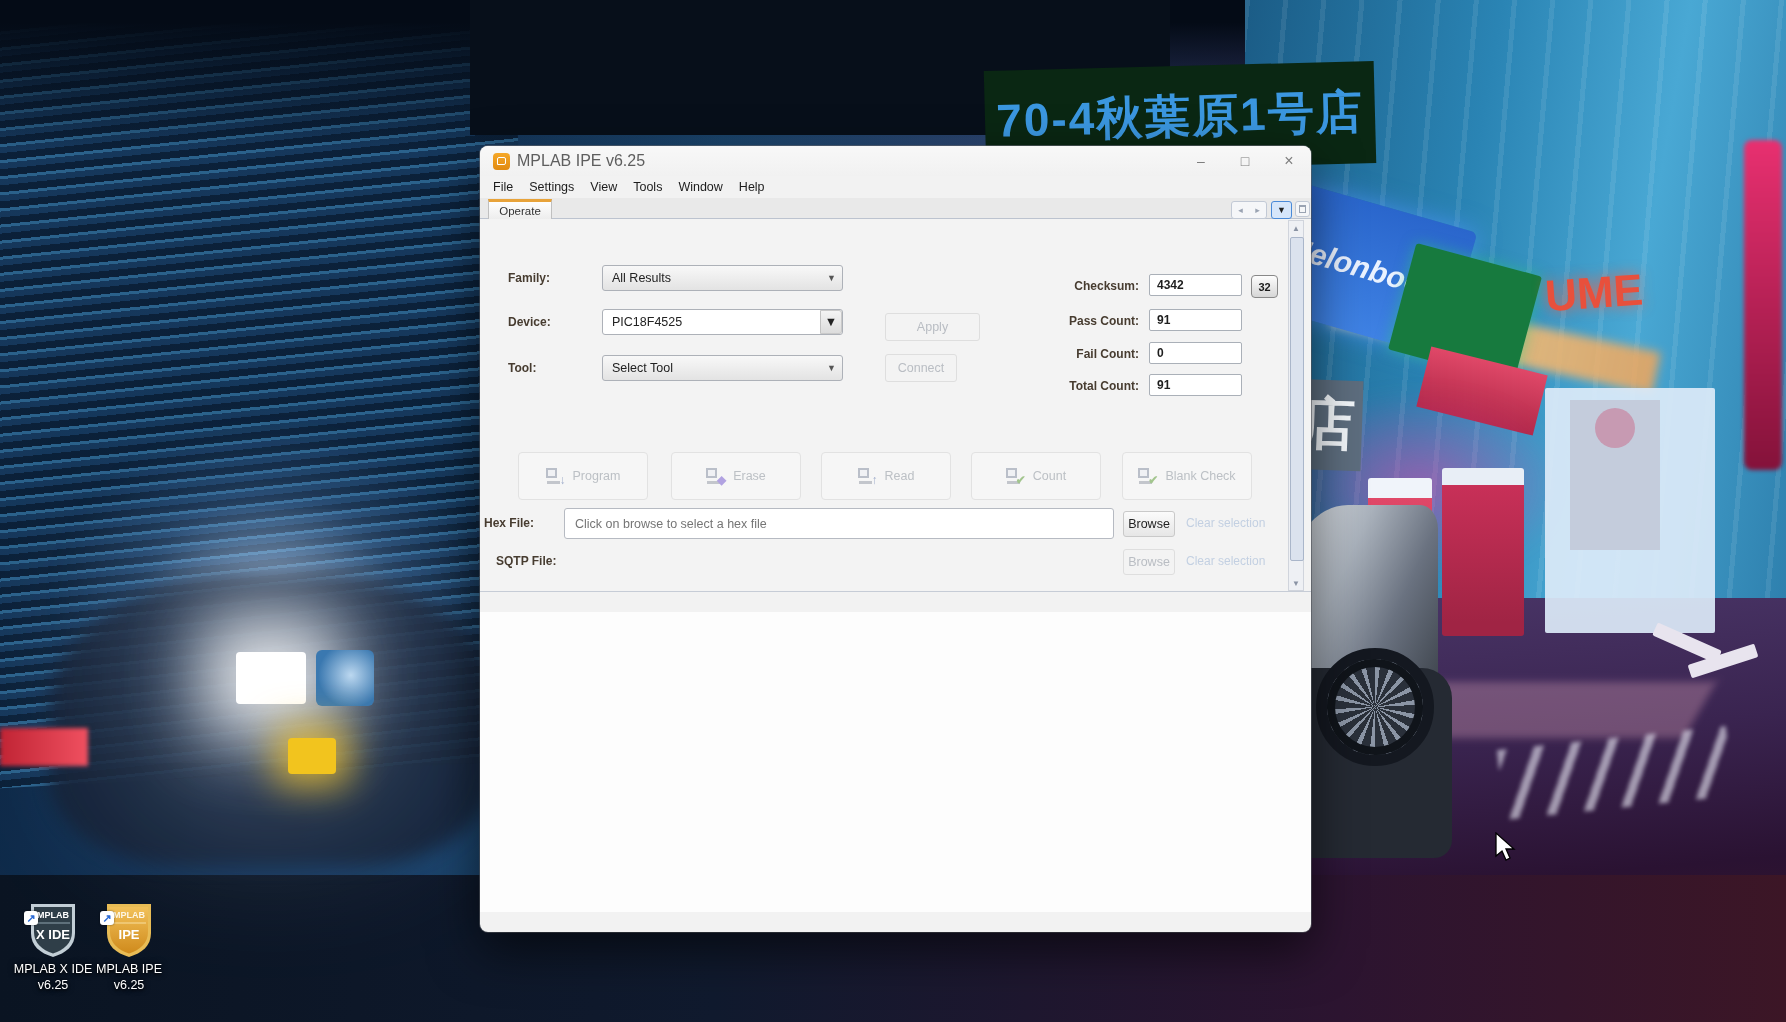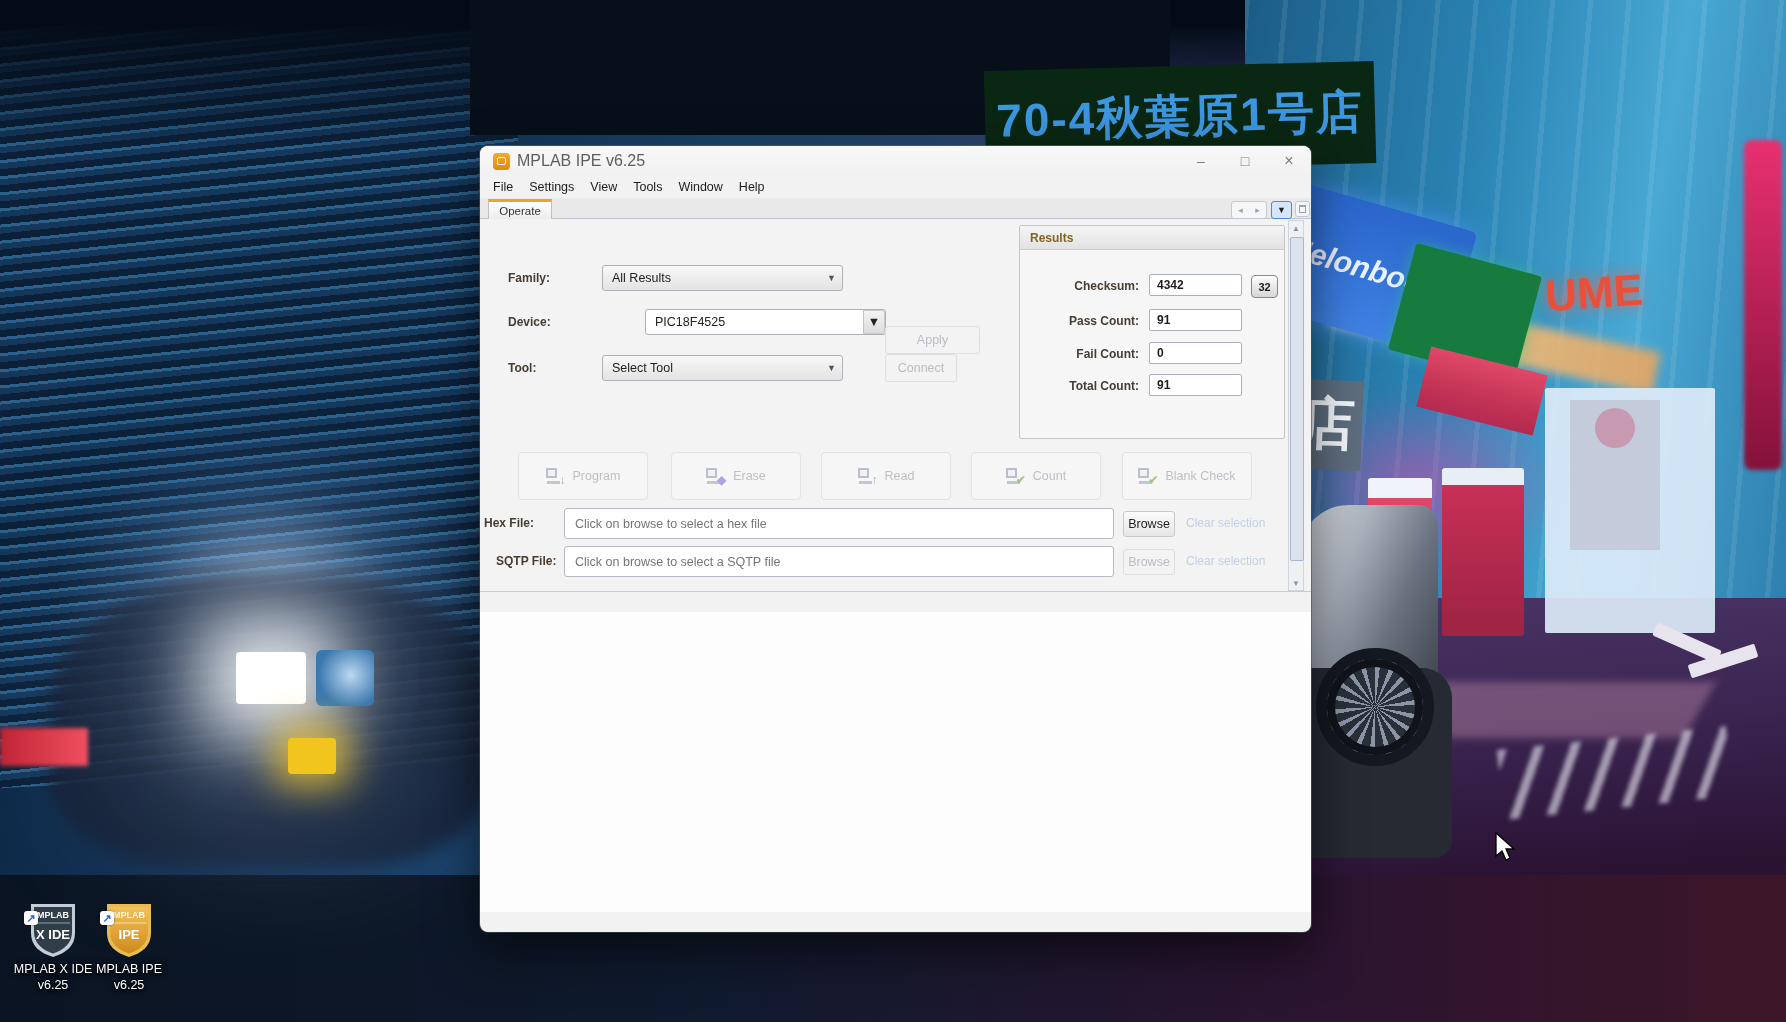--- a/index.html
+++ b/index.html
@@ -94,21 +94,21 @@
   .ts-max{position:absolute;left:815px;top:3px;width:15px;height:16px;background:#f5f6f8;border:1px solid #c2c9d5;border-radius:3px;box-sizing:border-box;}
   .ts-max:after{content:"";position:absolute;left:3px;top:3px;right:3px;bottom:3px;border:1px solid #9aa3b2;border-top-width:2px;}
   .operate-area{left:0;top:73px;width:100%;height:373px;background:#f3f3f3;border-bottom:1px solid #c6ccd6;box-sizing:border-box;}
 
   .groupbox{position:absolute;border:1px solid #c6c6c6;background:#f6f6f6;border-radius:2px;box-sizing:border-box;}
   .gb-head{height:23px;background:linear-gradient(#f5f5f5,#e2e2e2);border-bottom:1px solid #cdcdcd;
       color:#87621f;font-weight:bold;font-size:12px;display:flex;align-items:center;padding-left:10px;}
   .fld-label{position:absolute;font-weight:bold;color:#473c30;font-size:12px;}
   .select{position:absolute;height:26px;border:1px solid #adb1b8;border-radius:3px;box-sizing:border-box;
       background:linear-gradient(#f8f8f8,#e3e3e3);display:flex;align-items:center;font-size:12.5px;color:#222;padding-left:9px;}
-  .select.white{background:#fff;margin-left:43px;}
+  .select.white{background:#fff;}
   .sel-arrow{position:absolute;right:6px;top:0;bottom:0;display:flex;align-items:center;color:#555;font-size:9px;}
   .sel-arrow.btn{right:0;width:22px;justify-content:center;border-left:1px solid #c2c2c2;background:linear-gradient(#f4f4f4,#dcdcdc);border-radius:0 3px 3px 0;}
   .btn{position:absolute;border:1px solid #c9c9c9;border-radius:3px;background:linear-gradient(#fbfbfb,#e6e6e6);
       display:flex;align-items:center;justify-content:center;font-size:12.5px;color:#222;box-sizing:border-box;}
   .btn.disabled{color:#b9bdc3;border-color:#dedede;background:#f3f3f3;}
   .res-label{position:absolute;font-weight:bold;color:#473c30;font-size:12px;text-align:right;width:110px;}
   .res-field{position:absolute;width:93px;height:22px;background:#fff;border:1px solid #aab0b8;border-radius:2px;box-sizing:border-box;
       font-weight:bold;font-size:12px;color:#1e1e1e;display:flex;align-items:center;padding-left:7px;}
   .bits-btn{position:absolute;width:25px;height:21px;border:1px solid #808archive0;border:1px solid #888;border-radius:4px;
       background:linear-gradient(#fdfdfd,#d6d6d6);font-weight:bold;font-size:11px;color:#1a1a1a;display:flex;align-items:center;justify-content:center;}
@@ -256,26 +256,23 @@
     <div class="fld-label abs" style="left:28px;top:169px;">Device:</div>
     <div class="select white abs" style="left:122px;top:163px;width:241px;">
       <span>PIC18F4525</span>
       <span class="sel-arrow btn">▼</span>
     </div>
     <div class="fld-label abs" style="left:28px;top:215px;">Tool:</div>
     <div class="select abs" style="left:122px;top:209px;width:241px;">
       <span>Select Tool</span>
       <span class="sel-arrow">▼</span>
     </div>
-    <div class="btn disabled" style="left:405px;top:180px;width:95px;height:28px;">Apply</div>
+    <div class="btn disabled" style="left:405px;top:167px;width:95px;height:28px;">Apply</div>
     <div class="btn disabled" style="left:405px;top:208px;width:72px;height:28px;">Connect</div>
 
-    <div class="groupbox" style="left:539px;top:79px;width:266px;height:214px;">
-      <div class="gb-head">Results</div>
-    </div>
     <div class="res-label abs" style="left:549px;top:133px;">Checksum:</div>
     <div class="res-field abs" style="left:669px;top:128px;">4342</div>
     <div class="bits-btn abs" style="left:771px;top:129px;">32</div>
     <div class="res-label abs" style="left:549px;top:168px;">Pass Count:</div>
     <div class="res-field abs" style="left:669px;top:163px;">91</div>
     <div class="res-label abs" style="left:549px;top:201px;">Fail Count:</div>
     <div class="res-field abs" style="left:669px;top:196px;">0</div>
     <div class="res-label abs" style="left:549px;top:233px;">Total Count:</div>
     <div class="res-field abs" style="left:669px;top:228px;">91</div>
 
@@ -319,21 +316,20 @@
         </span>
       <span>Blank Check</span>
     </div>
 
     <div class="fld-label abs" style="left:4px;top:370px;">Hex File:</div>
     <div class="file-field" style="left:84px;top:362px;width:550px;">Click on browse to select a hex file</div>
     <div class="btn" style="left:643px;top:365px;width:52px;height:26px;">Browse</div>
     <div class="link" style="left:706px;top:370px;">Clear selection</div>
 
     <div class="fld-label abs" style="left:16px;top:408px;">SQTP File:</div>
-    <div class="file-field" style="left:84px;top:400px;width:550px;">Click on browse to select a SQTP file</div>
     <div class="btn disabled" style="left:643px;top:403px;width:52px;height:26px;">Browse</div>
     <div class="link" style="left:706px;top:408px;">Clear selection</div>
 
     <div class="vscroll">
       <div class="vs-arrow" style="top:0;">▲</div>
       <div class="vs-thumb"></div>
       <div class="vs-arrow" style="bottom:0;">▼</div>
     </div>
 
     <div class="abs output-panel"></div>

